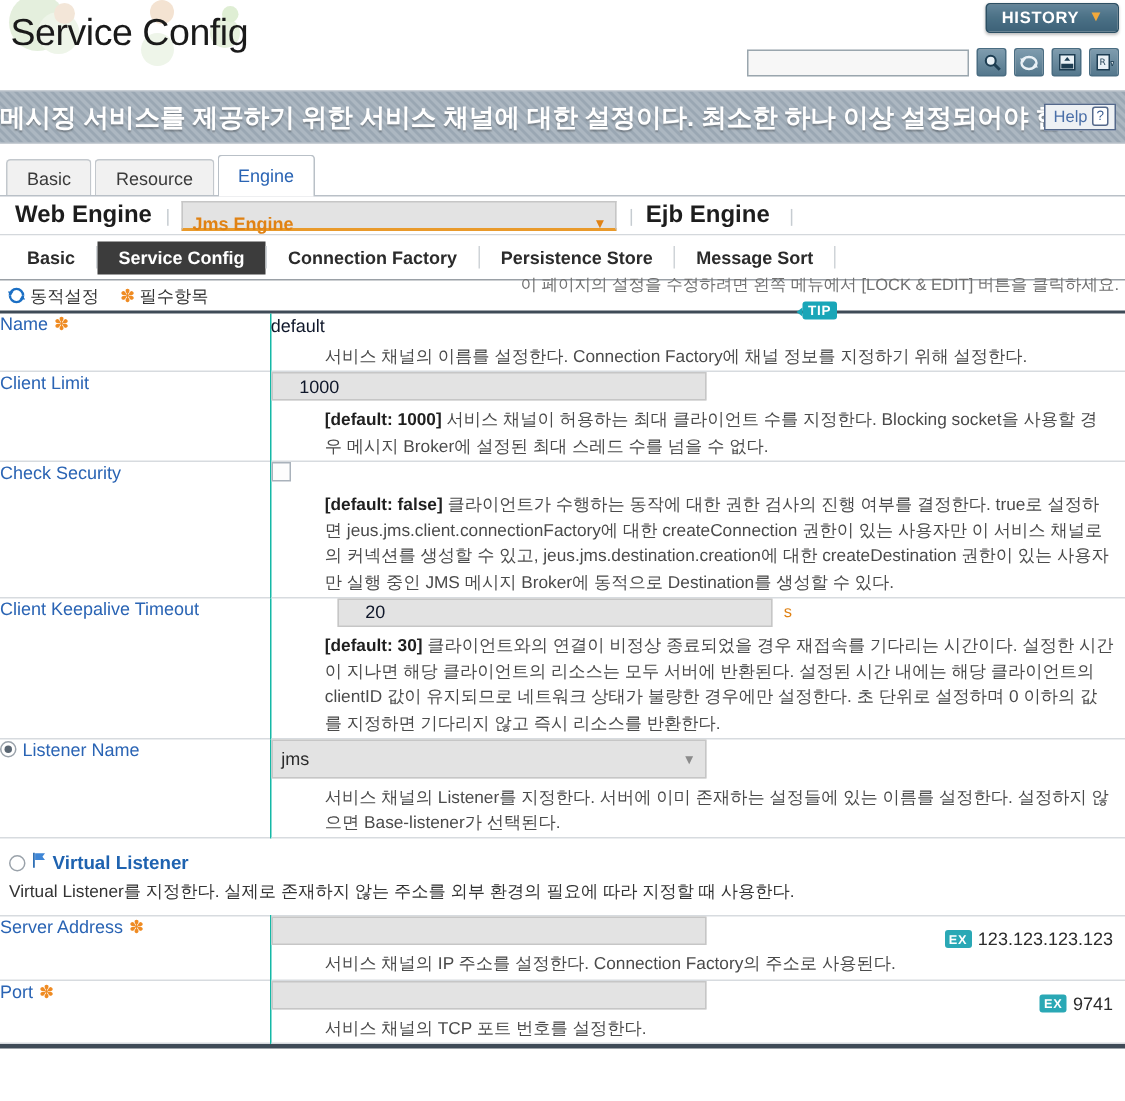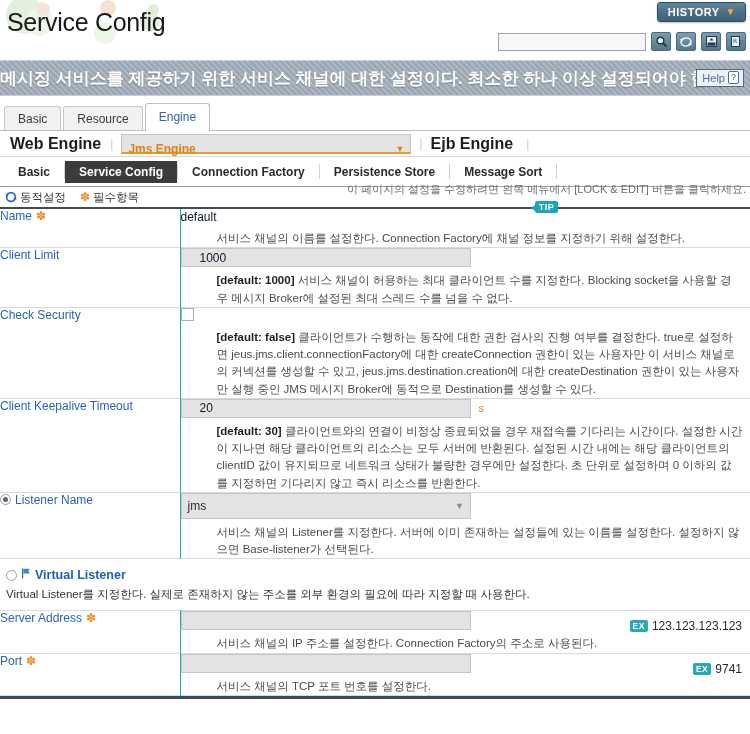--- a/index.html
+++ b/index.html
@@ -231,21 +231,21 @@
     color: #2b2b2b;
     padding: 12px 6px;
     display:flex; align-items:center; justify-content:space-between;
   }
   .sel .arrowbox {
     width:16px; height:16px; margin-right:-4px;
     display:flex;align-items:center;justify-content:center;
     color:#8b8b8b; font-size:9px;
   }
   .unit { color:#e08214; font-size:11px; margin-left:8px; }
-  .field-row { display:flex; align-items:center; }
+  .field-row { display:flex; align-items:center;margin-left:44px; }
 
   .hint {
     margin-top: 5px;
     font-size: 11.5px;
     color: #4a4a4a;
     line-height: 1.5;
     max-width: 562px;
     padding-left: 36px;
   }
   .hint b { color:#1f1f1f; }

